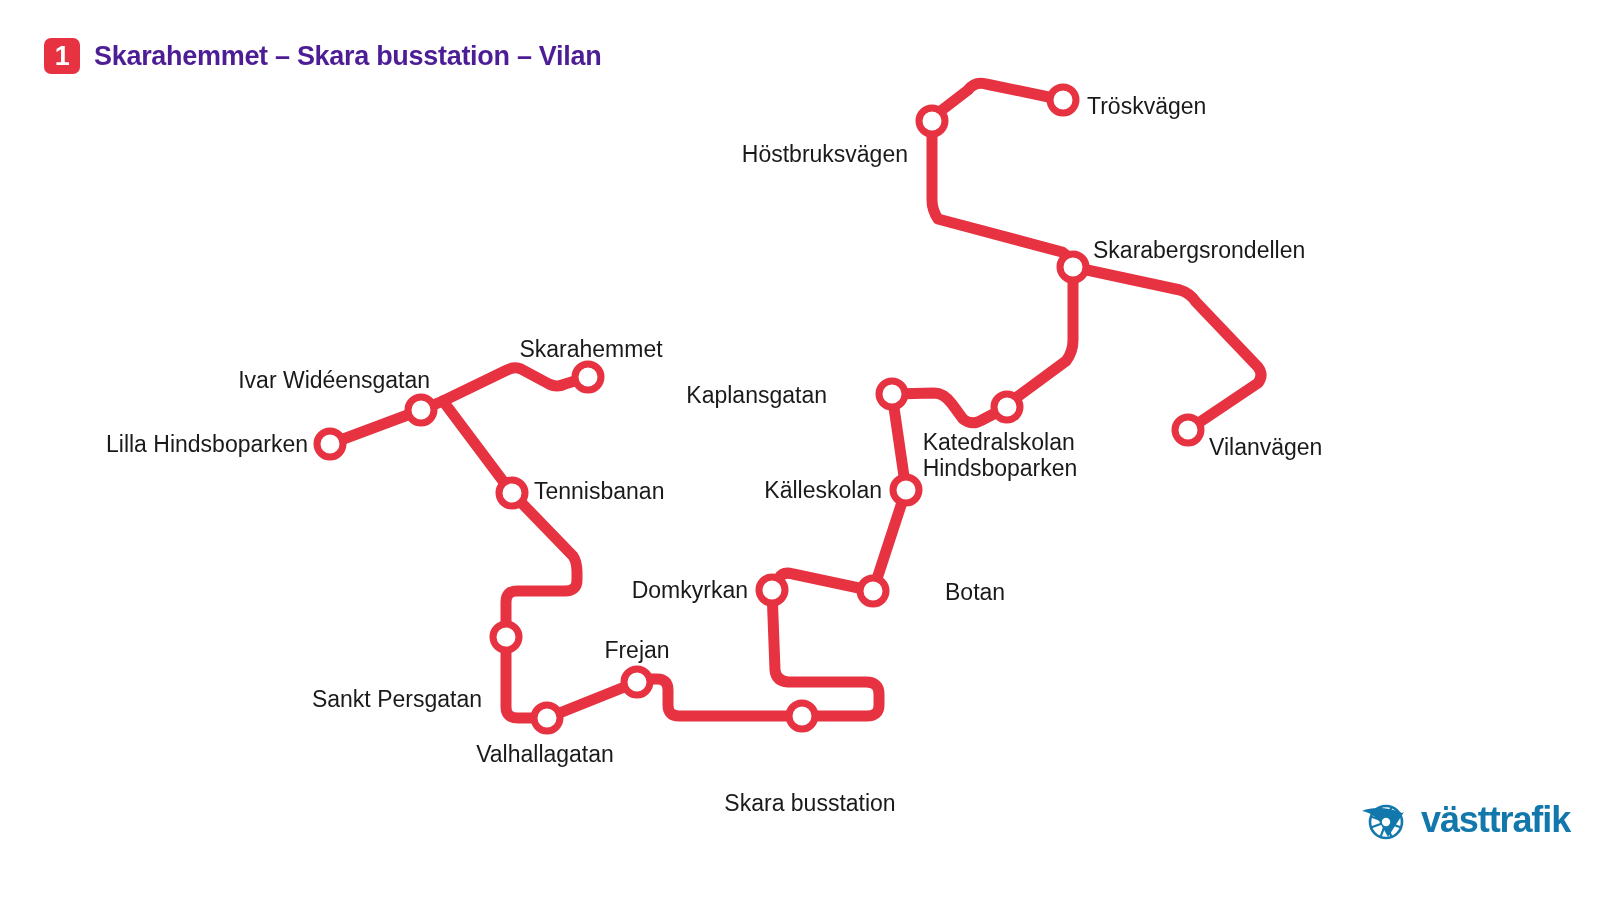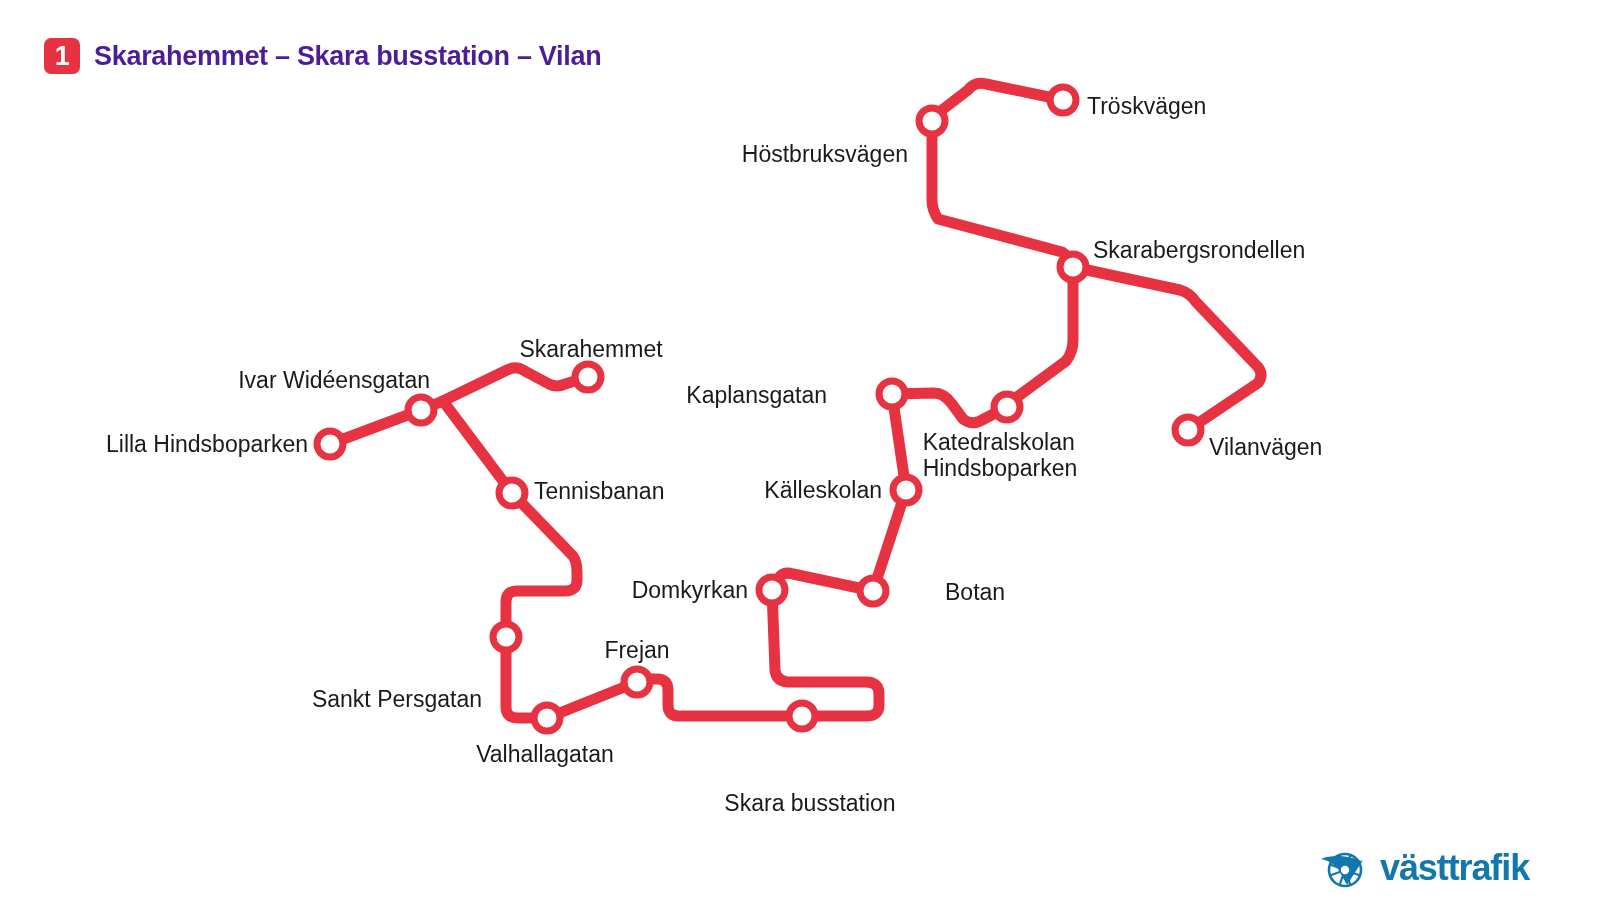--- a/index.html
+++ b/index.html
@@ -72,26 +72,25 @@
   .stop-label.anchor-center {
     transform: translate(-50%, -50%);
   }
   .stop-label .sub {
     display: block;
   }
 
   
   #brand-logo {
     position: absolute;
-    left: 1319px;
+    left: 1360px;
     top: 797px;
     display: flex;
     align-items: center;
     gap: 9px;
-    margin-top: 48px;
   }
   #brand-wordmark {
     font-size: 36px;
     font-weight: bold;
     letter-spacing: -1.1px;
     line-height: 1;
   }
 </style>
 </head>
 <body style="background: rgb(255, 255, 255);">

